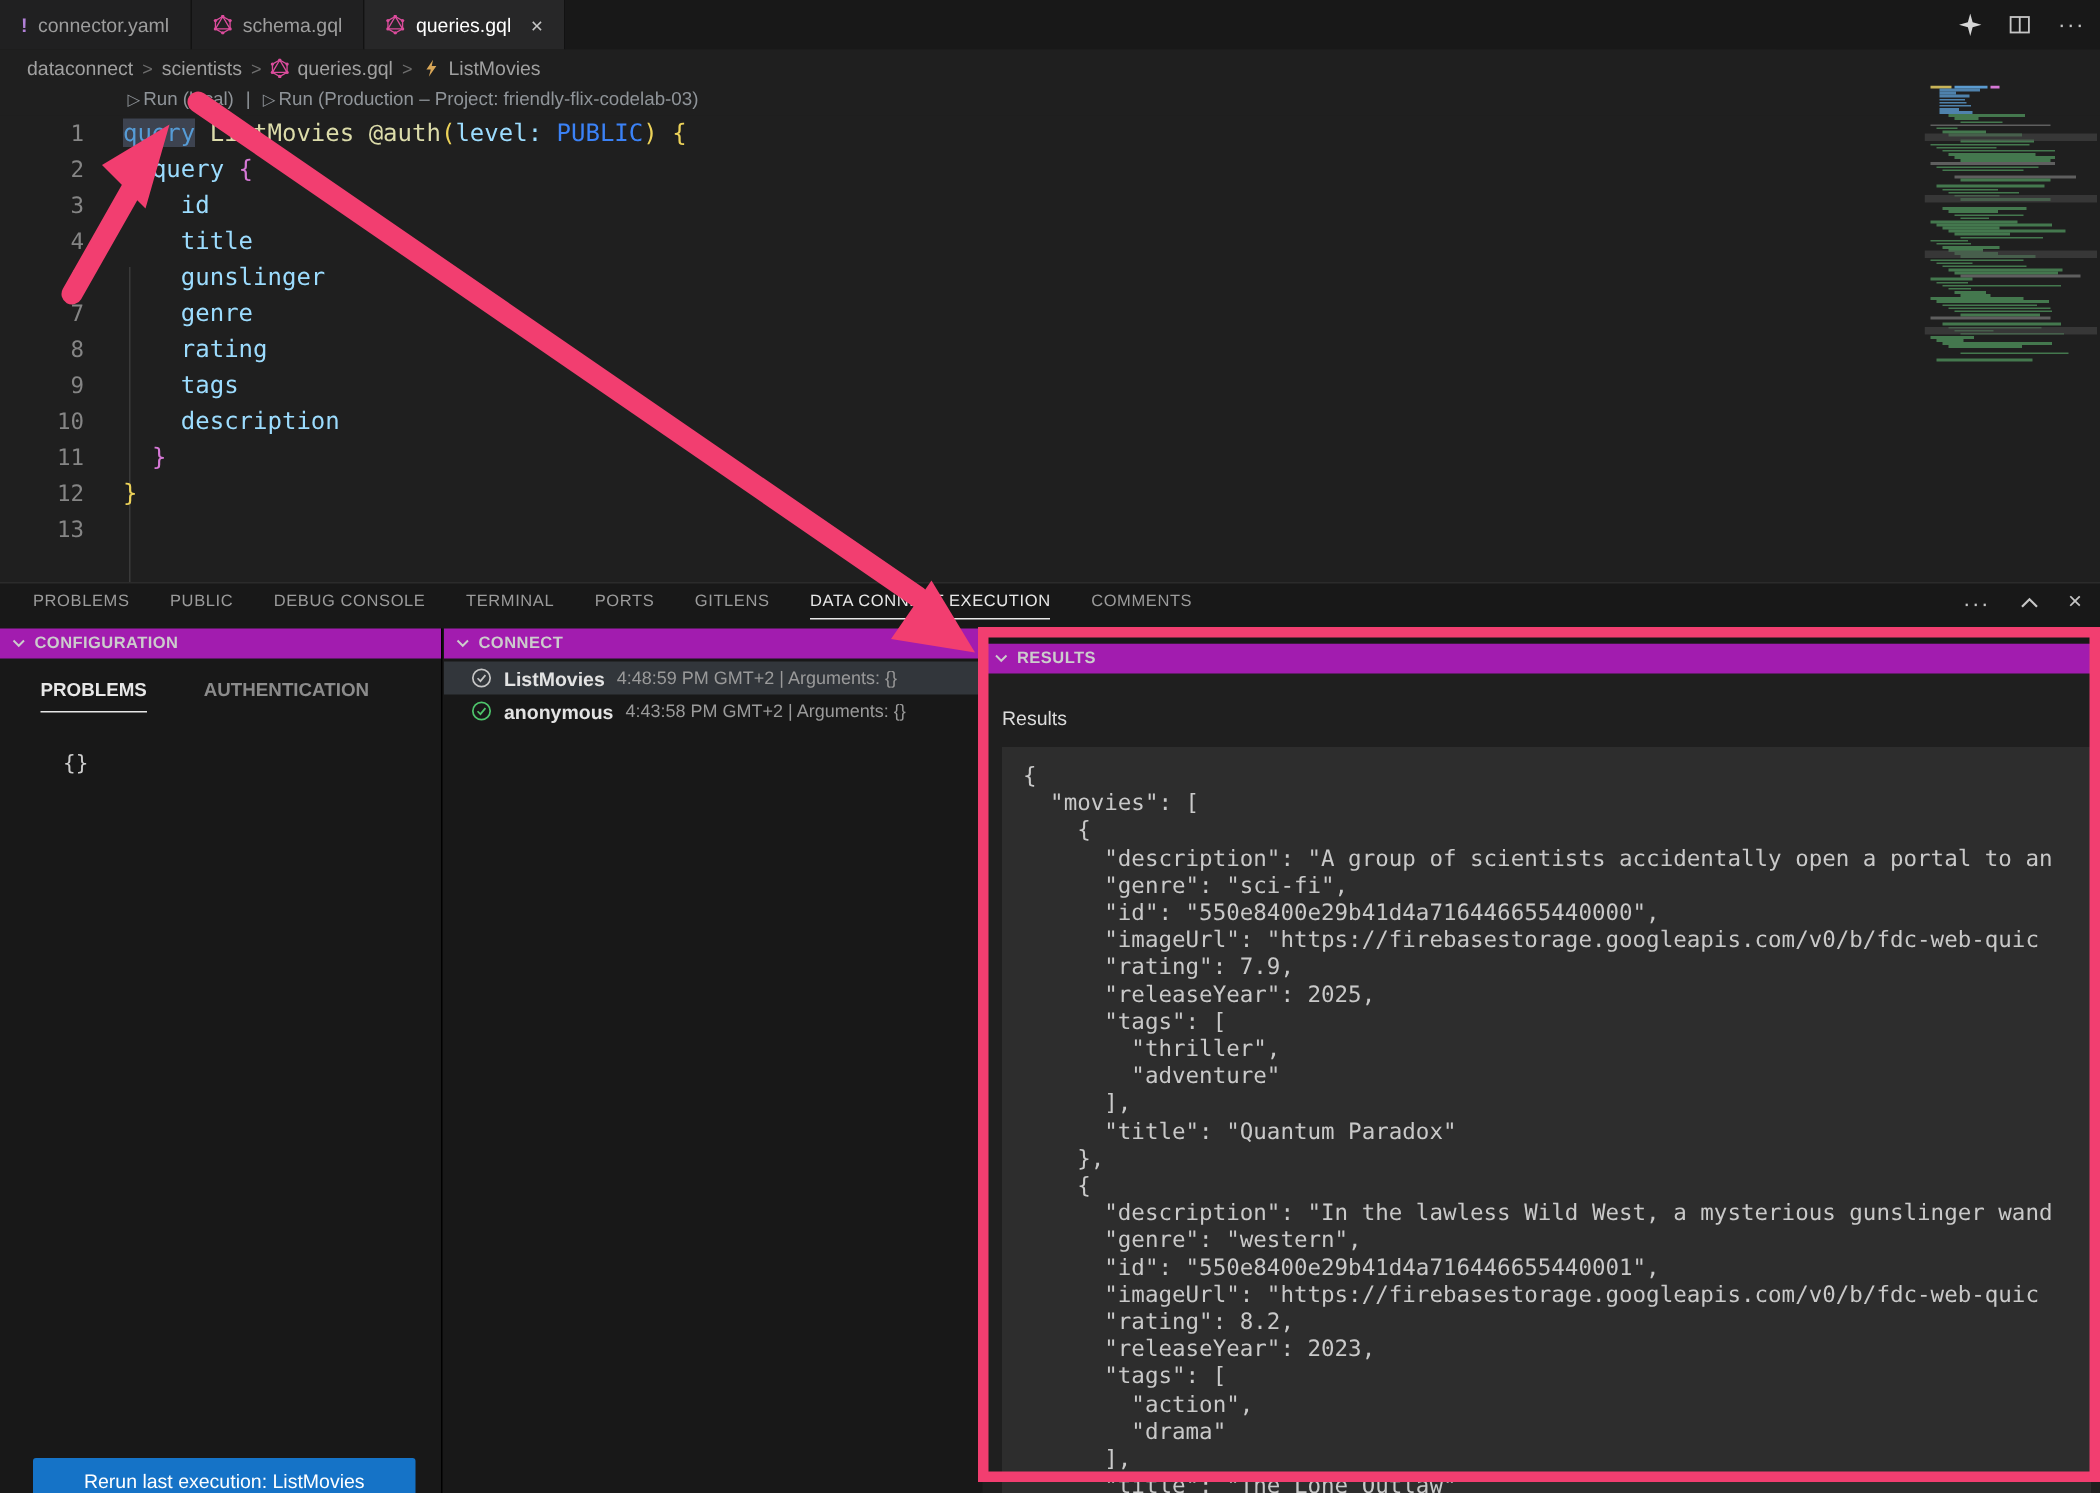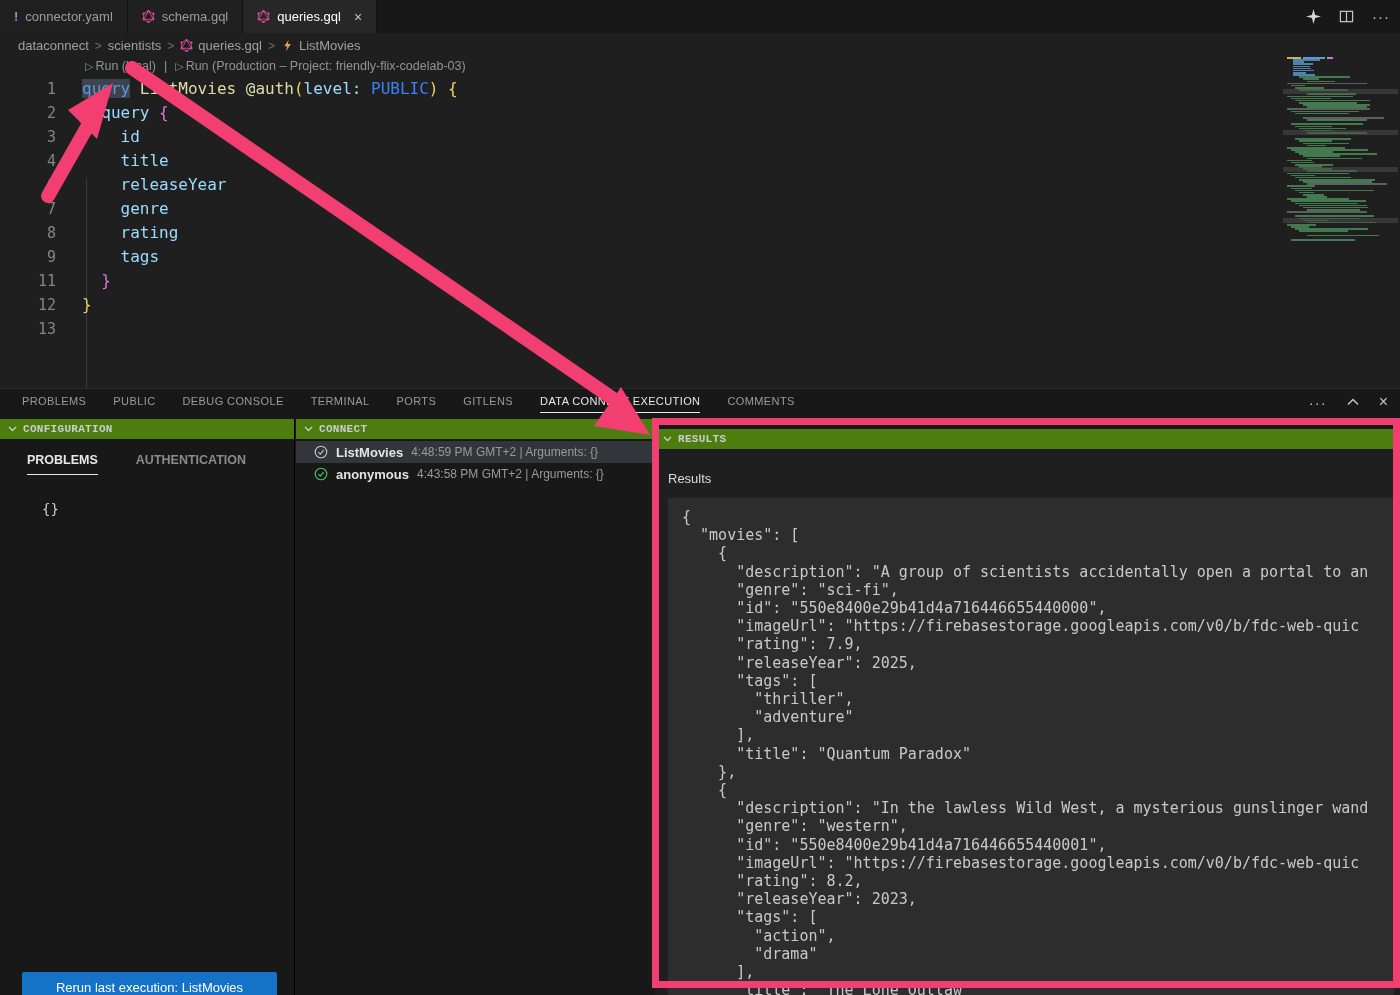--- a/index.html
+++ b/index.html
@@ -53,22 +53,22 @@
 
   
   #panel { position:absolute; left:0; top:388px; width:1400px; height:607px;
     background:#181818; border-top:1px solid #2b2b2b; }
   #panel-tabs { position:absolute; left:22px; top:6px; display:flex; gap:27px;
     font-size:11px; letter-spacing:.4px; color:#9b9b9b; }
   #panel-tabs .ptab { padding-bottom:5px; cursor:pointer; white-space:nowrap; }
   #panel-tabs .ptab.active { color:#e8e8e8; border-bottom:1px solid #e8e8e8; }
   #panel-actions { position:absolute; right:12px; top:4px; display:flex; gap:20px; align-items:center; color:#c5c5c5; }
 
-  .section-header { height:20px; background:#4d7c0f; display:flex; align-items:center;
-    gap:6px; padding-left:8px; font-size:11px; font-weight:bold; letter-spacing:.3px; color:#cccccc;font-family:Liberation Mono, monospace; }
+  .section-header { height:20px; background:#a21caf; display:flex; align-items:center;
+    gap:6px; padding-left:8px; font-size:11px; font-weight:bold; letter-spacing:.3px; color:#cccccc; }
 
   #config-col { position:absolute; left:0; top:30px; width:295px; height:577px; background:#181818; border-right:1px solid #000; }
   #config-tabs { display:flex; gap:38px; padding:14px 0 0 27px; font-size:12.5px; font-weight:bold; }
   #config-tabs .ctab { color:#8b8b8b; padding-bottom:7px; cursor:pointer; }
   #config-tabs .ctab.active { color:#e7e7e7; border-bottom:1px solid #e7e7e7; }
   #variables-value { margin:26px 0 0 42px; font-size:14px; color:#cccccc; }
 
   #history-col { position:absolute; left:296px; top:30px; width:358px; height:577px; background:#181818; }
   .hrow { display:flex; align-items:center; gap:8px; height:22px; padding-left:18px;
     font-size:13px; cursor:pointer; white-space:nowrap; }
@@ -194,24 +194,25 @@
   <span>|</span>
   <span class="lens"><span class="play">▷</span><span>Run (Production – Project: friendly-flix-codelab-03)</span></span>
 </div>
 
 <div id="editor">
   <div id="indent-guide"></div>
 <div class="eline"><span class="gut">1</span><span class="code"><span class="tok-kwsel">query</span><span class="tok-pl"> </span><span class="tok-fn">ListMovies</span><span class="tok-pl"> </span><span class="tok-fn">@auth</span><span class="tok-b1">(</span><span class="tok-at">level:</span><span class="tok-pl"> </span><span class="tok-kw">PUBLIC</span><span class="tok-b1">)</span><span class="tok-pl"> </span><span class="tok-b1">{</span></span></div>
     <div class="eline"><span class="gut">2</span><span class="code"><span class="tok-pl">  </span><span class="tok-at">query</span><span class="tok-pl"> </span><span class="tok-b2">{</span></span></div>
     <div class="eline"><span class="gut">3</span><span class="code"><span class="tok-pl">    </span><span class="tok-at">id</span></span></div>
     <div class="eline"><span class="gut">4</span><span class="code"><span class="tok-pl">    </span><span class="tok-at">title</span></span></div>
-    <div class="eline"><span class="gut">6</span><span class="code"><span class="tok-pl">    </span><span class="tok-at">releaseYear</span></span></div>
+    <div class="eline"><span class="gut">6</span><span class="code"><span class="tok-pl">    </span><span class="tok-at">gunslinger</span></span></div>
     <div class="eline"><span class="gut">7</span><span class="code"><span class="tok-pl">    </span><span class="tok-at">genre</span></span></div>
     <div class="eline"><span class="gut">8</span><span class="code"><span class="tok-pl">    </span><span class="tok-at">rating</span></span></div>
     <div class="eline"><span class="gut">9</span><span class="code"><span class="tok-pl">    </span><span class="tok-at">tags</span></span></div>
+    <div class="eline"><span class="gut">10</span><span class="code"><span class="tok-pl">    </span><span class="tok-at">description</span></span></div>
     <div class="eline"><span class="gut">11</span><span class="code"><span class="tok-pl">  </span><span class="tok-b2">}</span></span></div>
     <div class="eline"><span class="gut">12</span><span class="code"><span class="tok-b1">}</span></span></div>
     <div class="eline"><span class="gut">13</span><span class="code"></span></div>
   </div>
 <div id="minimap">
     <div class="mrow">
       <div class="bar" style="left: 4px; width: 14px; background: rgb(201, 180, 88);"></div>
       <div class="bar" style="left: 20px; width: 22px; background: rgb(91, 155, 208);"></div>
       <div class="bar" style="left: 44px; width: 6px; background: rgb(214, 120, 214);"></div>
     </div>

